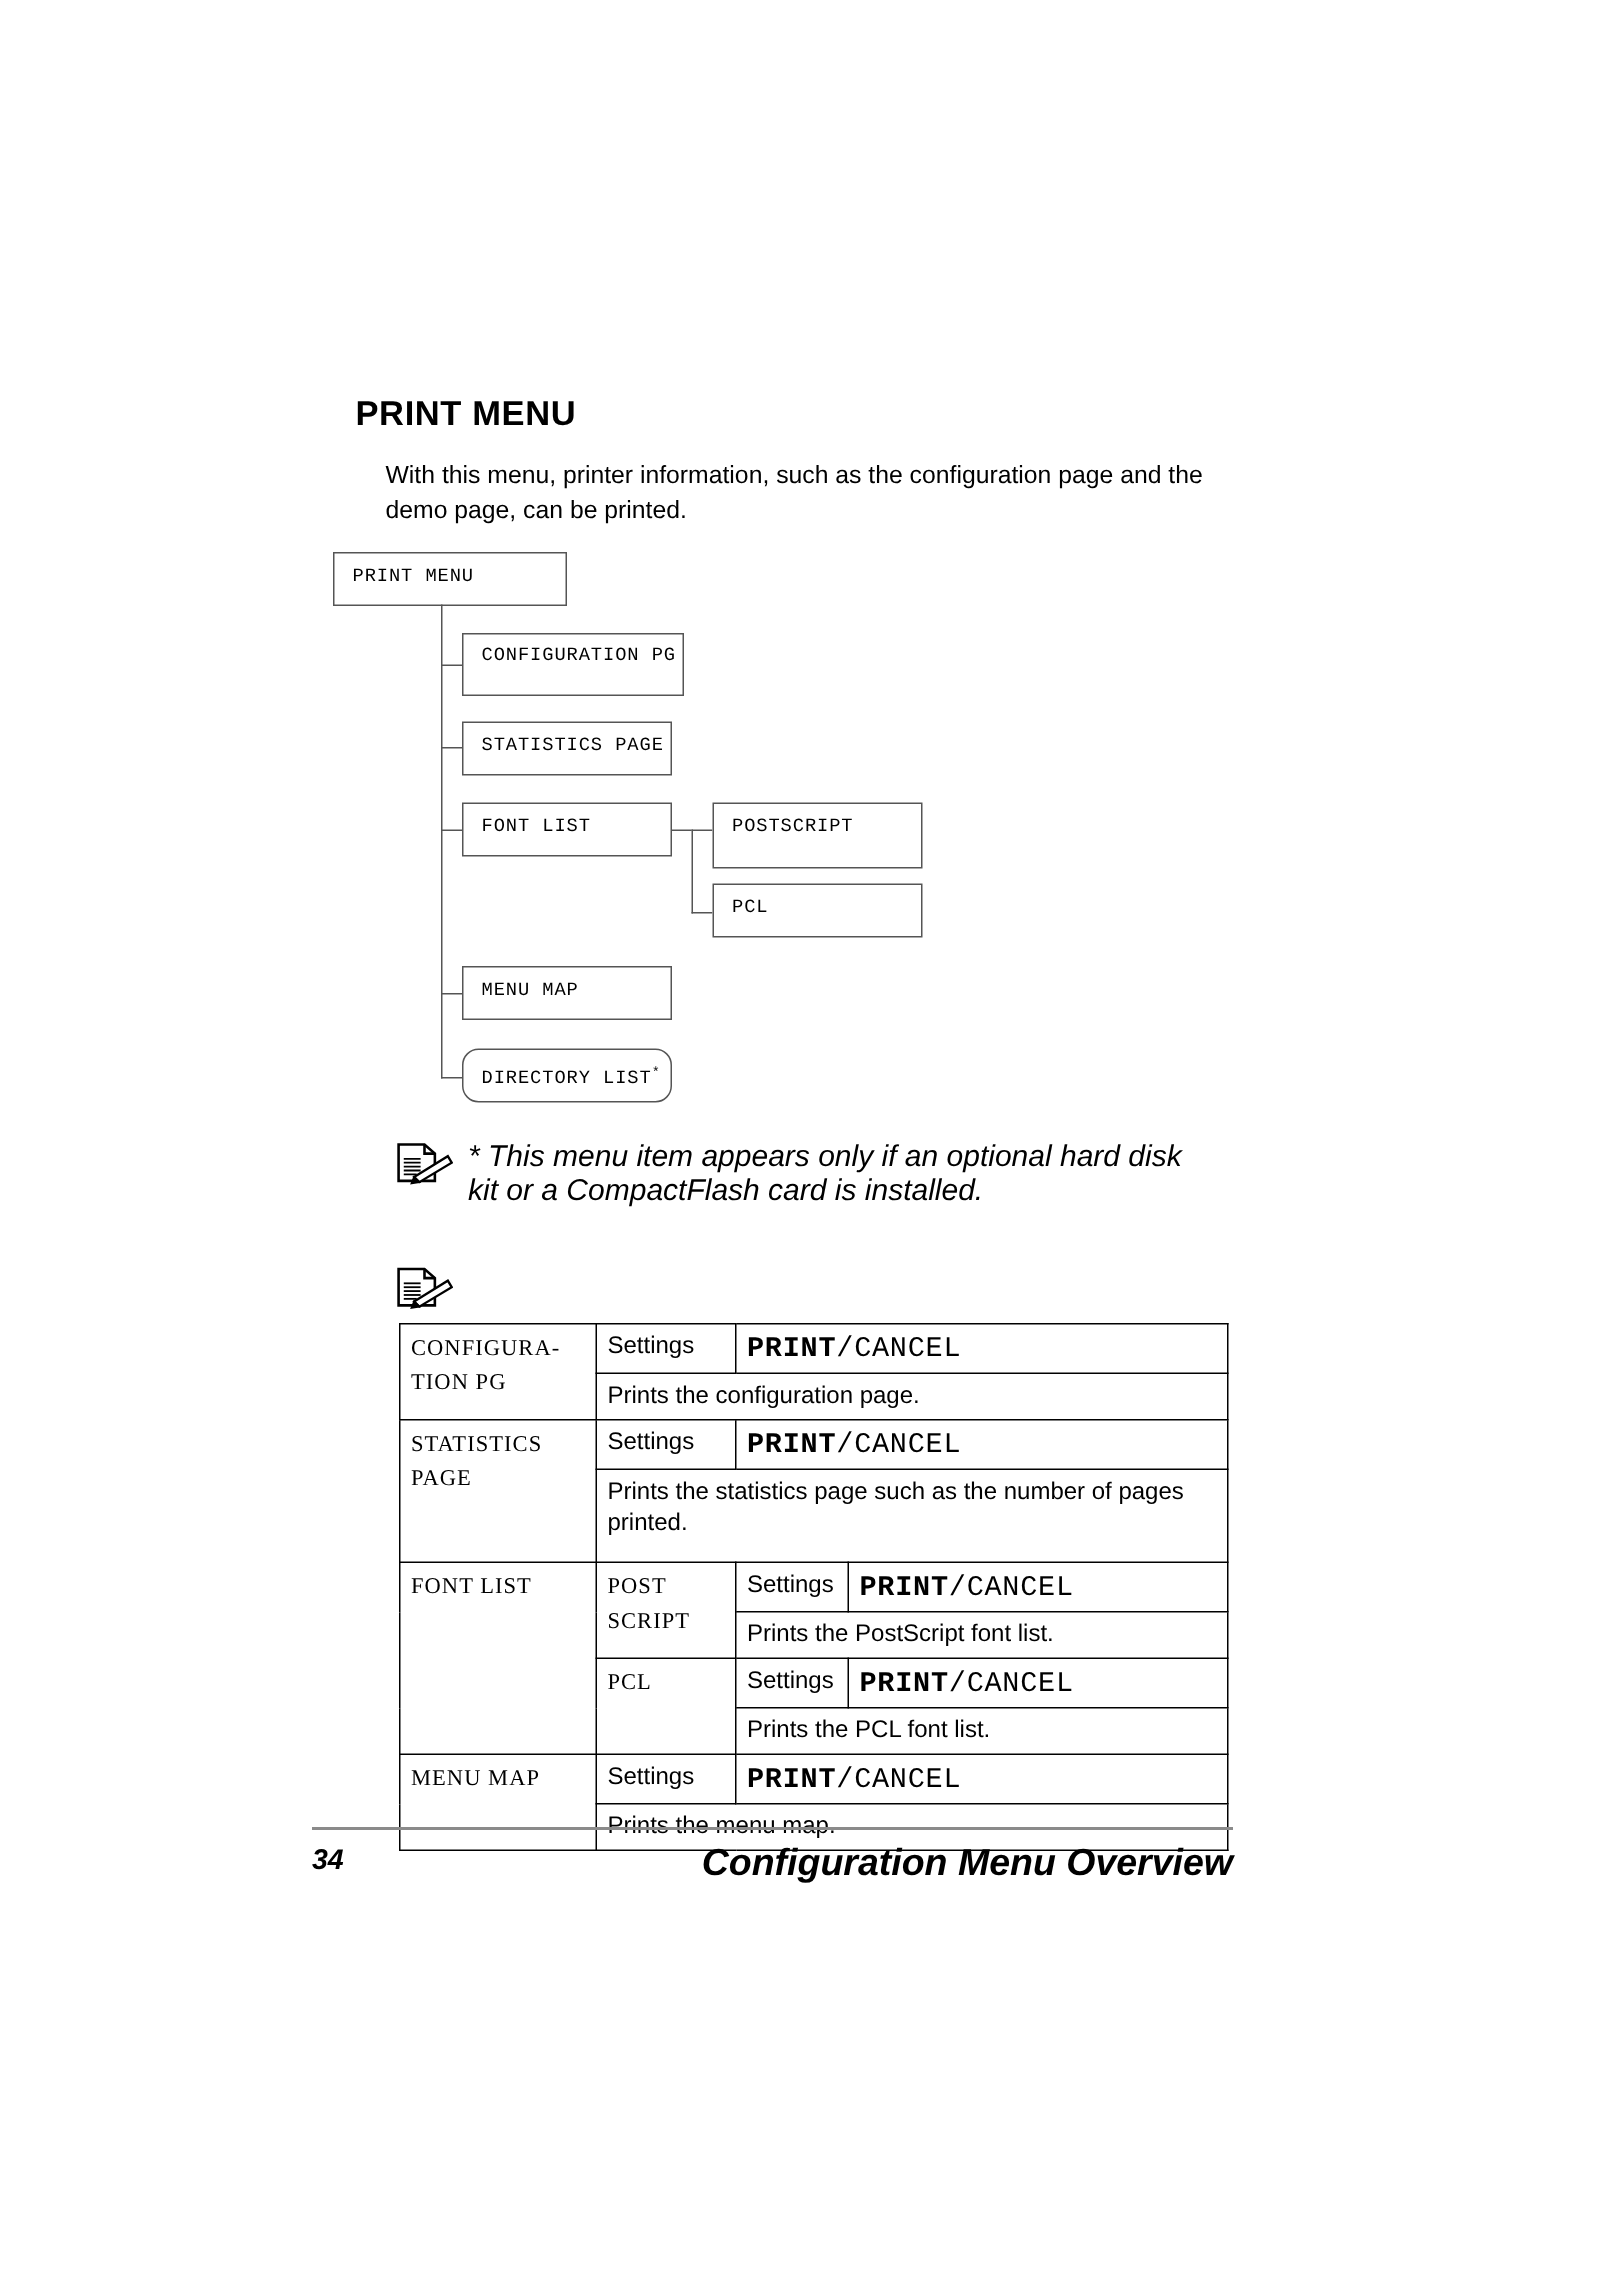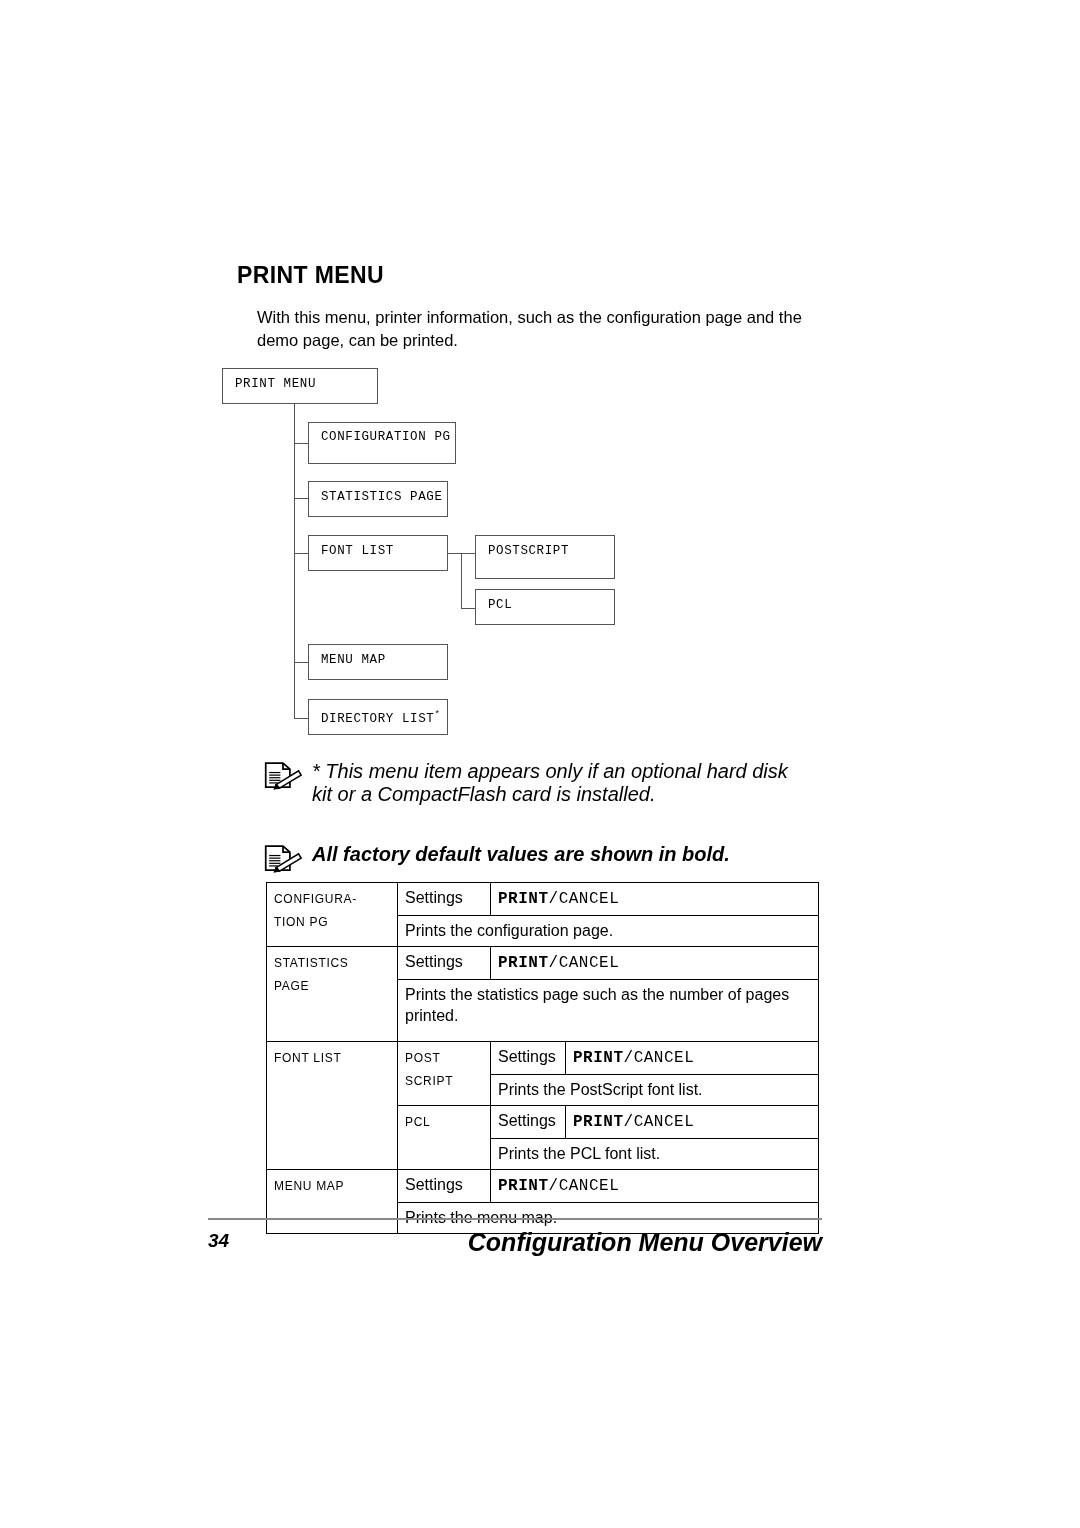--- a/index.html
+++ b/index.html
@@ -103,29 +103,29 @@
   }
   #settings-table td {
     border: 1px solid #000;
     vertical-align: top;
     padding: 4px 7px 5px 7px;
     font-size: 16px;
     line-height: 21px;
     font-family: "Liberation Sans", sans-serif;
   }
   #settings-table td.mono {
-    font-family: Liberation Sans, sans-serif;
-    font-size: 12px;
+    font-family: Liberation Serif, serif;
+    font-size: 15px;
     letter-spacing: 0.7px;
     line-height: 23px;
     padding-top: 5px;
   }
   #settings-table td.value {
     font-family: "Liberation Mono", monospace;
-    font-size: 16px;
+    font-size: 19px;
     letter-spacing: 0.5px;
     padding-top: 6px;
   }
   #settings-table td.value b { font-weight: bold; }
 
   
   #footer-rule {
     position: absolute;
     left: 208px;
     top: 1218px;
@@ -178,21 +178,21 @@
   <div class="connector" style="left:461px; top:553px; width:14px; height:1px;"></div>
   <div class="node-box" style="left:475px; top:535px; width:140px; height:44px;">POSTSCRIPT</div>
 
   <div class="connector" style="left:461px; top:608px; width:14px; height:1px;"></div>
   <div class="node-box" style="left:475px; top:589px; width:140px; height:36px;">PCL</div>
 
   <div class="connector" style="left:294px; top:662px; width:14px; height:1px;"></div>
   <div class="node-box" style="left:308px; top:644px; width:140px; height:36px;">MENU MAP</div>
 
   <div class="connector" style="left:294px; top:718px; width:14px; height:1px;"></div>
-  <div class="node-box" style="left:308px; top:699px; width:140px; height:36px;"><span>DIRECTORY LIST</span><span class="sup">*</span></div>
+  <div class="node-box" style="left:308px; top:699px; width:140px; height:36px;border-radius:11px;"><span>DIRECTORY LIST</span><span class="sup">*</span></div>
 
 </div>
 
 <div class="note-block" id="note-optional">
   <span class="note-icon">
     <svg viewBox="0 0 44 34" width="38" height="30" xmlns="http://www.w3.org/2000/svg">
       <path d="M2 2 H22 L30 9 V30 H2 Z" fill="#ffffff" stroke="#000000" stroke-width="2"></path>
       <path d="M22 2 L22 9 L30 9" fill="none" stroke="#000000" stroke-width="2"></path>
       <g stroke="#000000" stroke-width="1.4">
         <line x1="6" y1="13" x2="19" y2="13"></line>
@@ -217,21 +217,20 @@
         <line x1="6" y1="13" x2="19" y2="13"></line>
         <line x1="6" y1="16" x2="19" y2="16"></line>
         <line x1="6" y1="19" x2="19" y2="19"></line>
         <line x1="6" y1="22" x2="19" y2="22"></line>
         <line x1="6" y1="25" x2="16" y2="25"></line>
       </g>
       <path d="M14 27 L40 11 L43 16 L18 31 Z" fill="#ffffff" stroke="#000000" stroke-width="1.8"></path>
       <path d="M14 27 L18 31 L12 32 Z" fill="#000000" stroke="#000000" stroke-width="1.4"></path>
     </svg>
   </span>
-  <span class="note-text bold">All factory default values are shown in bold.</span>
 </div>
 
 <table id="settings-table">
   <colgroup>
     <col style="width:131px">
     <col style="width:93px">
     <col style="width:75px">
     <col style="width:253px">
   </colgroup>
   <tbody>

